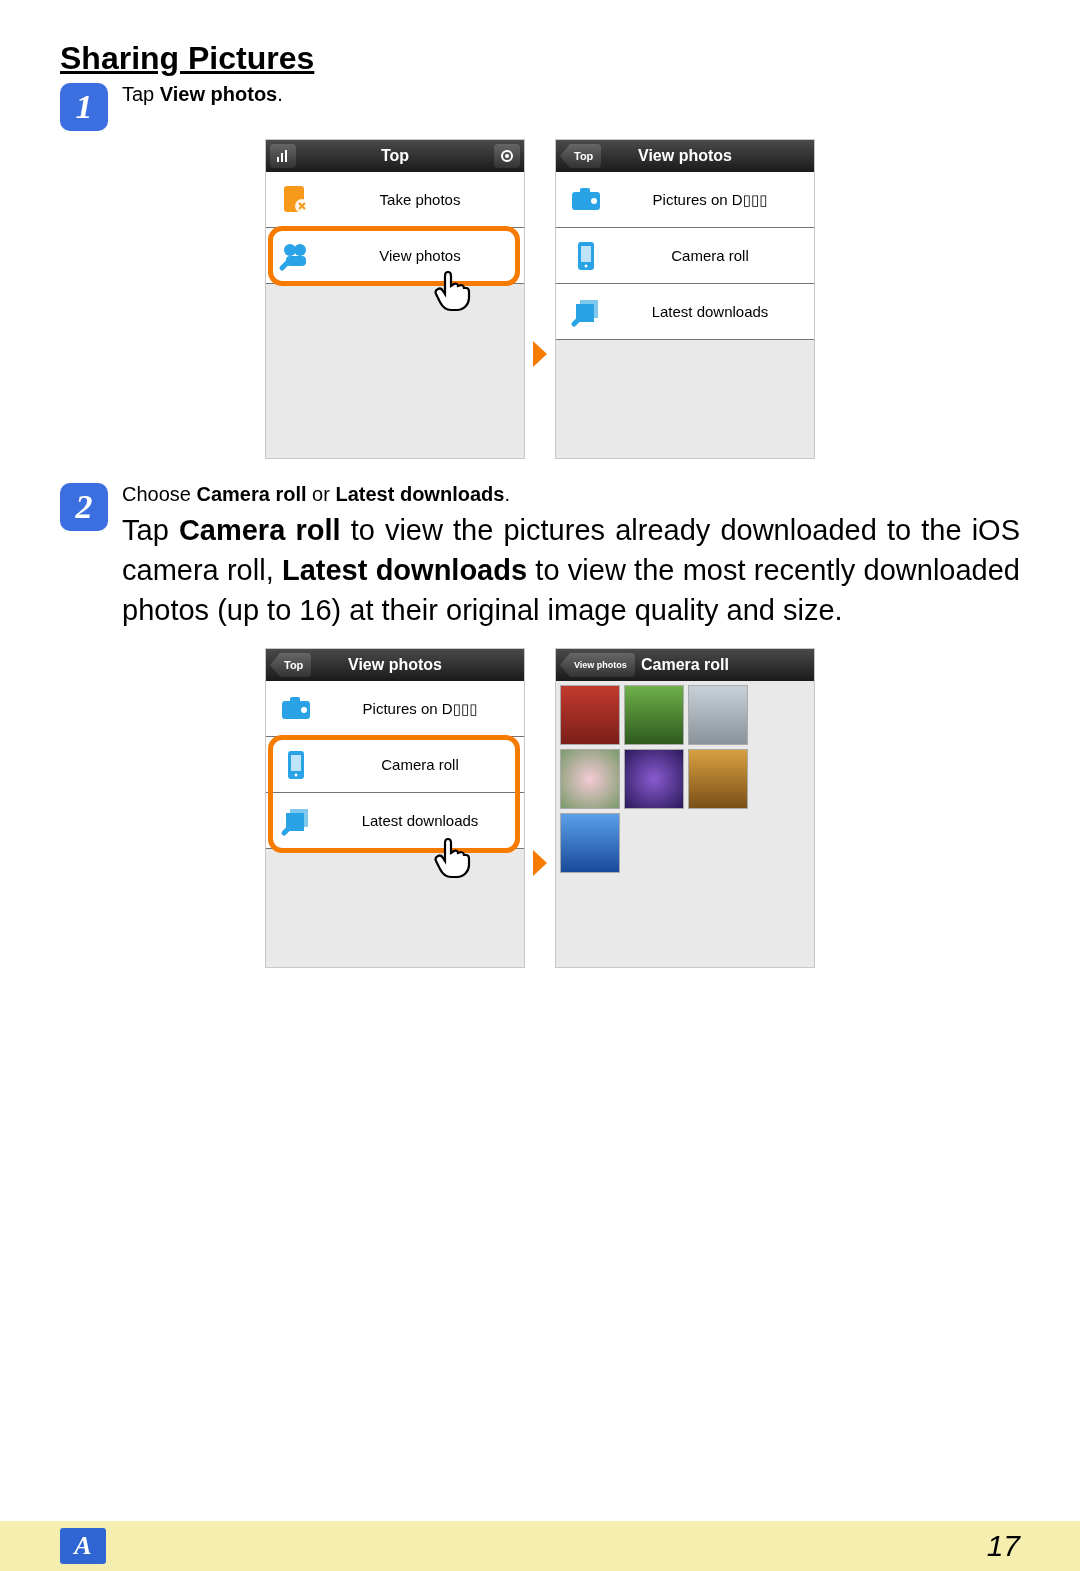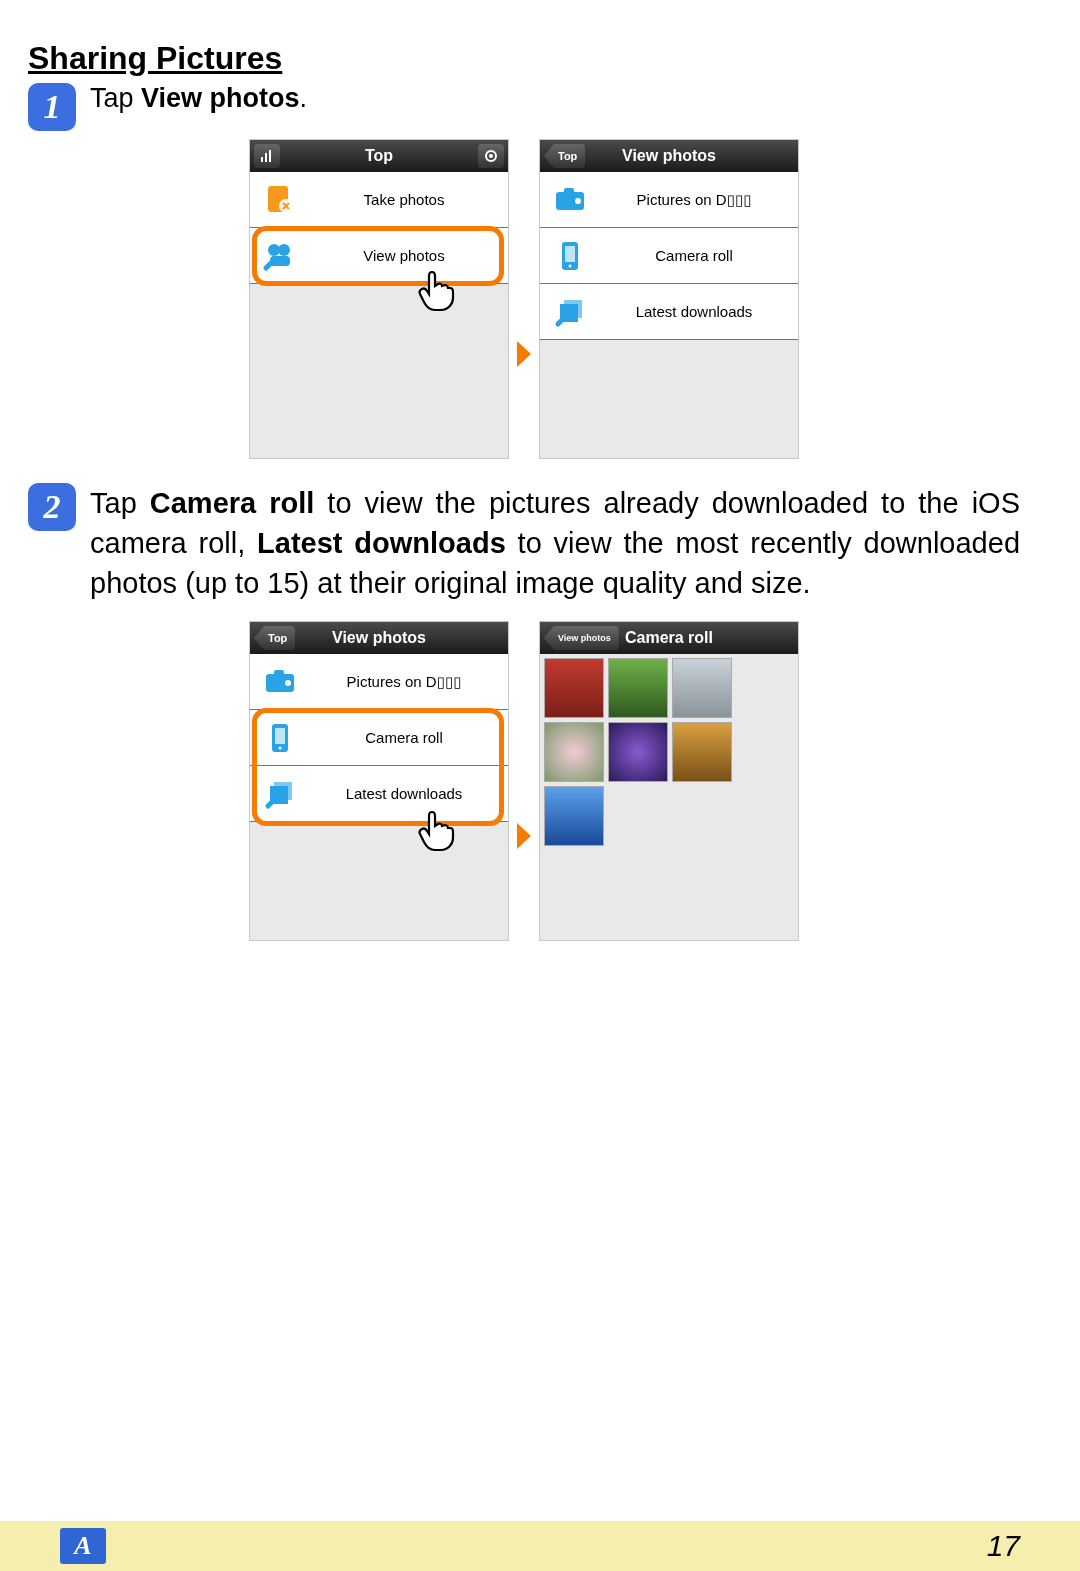--- a/index.html
+++ b/index.html
@@ -1,23 +1,23 @@
 <!DOCTYPE html>
 <html><head>
 <meta charset="utf-8">
 <style>
   * { box-sizing: border-box; margin: 0; padding: 0; }
   html, body { width: 1080px; height: 1571px; background: #fff; font-family: "Myriad Pro", "Segoe UI", Arial, sans-serif; color: #000; }
-  .page { position: relative; width: 1080px; height: 1571px; padding: 40px 60px 0 28px; }
+  .page { position: relative; width: 1080px; height: 1571px; padding: 40px 60px 0 60px; }
   .section-title { font-size: 32px; font-weight: 700; text-decoration: underline; margin-bottom: 6px; }
   .intro { font-size: 30px; line-height: 1.35; text-align: justify; margin-bottom: 20px; }
   .step { display: flex; align-items: flex-start; margin-bottom: 8px; }
   .step-num { flex: 0 0 48px; height: 48px; border-radius: 10px; background: #3b6fe0; color: #fff; font-style: italic; font-weight: 700; font-size: 34px; display: flex; align-items: center; justify-content: center; margin-right: 14px; font-family: Georgia, serif; }
   .step-body { flex: 1; }
-  .step-title { font-size: 27px; font-weight: 400; margin-bottom: 4px; }
+  .step-title { font-size: 20px; font-weight: 400; margin-bottom: 4px; }
   .step-title b { font-weight: 700; }
   .step-text { font-size: 29px; line-height: 1.38; text-align: justify; }
   .step-text b { font-weight: 700; }
 
   .screens-row { display: flex; justify-content: center; align-items: flex-start; gap: 8px; margin-top: 8px; margin-bottom: 24px; position: relative; }
   .phone { width: 260px; background: #e9e9e9; border: 1px solid #c8c8c8; display: flex; flex-direction: column; }
   .phone-header { height: 32px; background: linear-gradient(#4a4a4a,#1a1a1a); color: #fff; display: flex; align-items: center; justify-content: center; position: relative; font-size: 16px; font-weight: 600; }
   .hdr-left, .hdr-right { position: absolute; top: 4px; width: 26px; height: 24px; border-radius: 4px; display:flex; align-items:center; justify-content:center; font-size:14px; color:#fff; }
   .hdr-left { left: 4px; background: linear-gradient(#666,#333); }
   .hdr-right { right: 4px; background: linear-gradient(#666,#333); }
@@ -157,22 +157,25 @@
           </div>
           <div class="label">Latest downloads</div>
         </div>
       </div>
     </div>
   </div>
 
   <div class="step">
     <div class="step-num">2</div>
     <div class="step-body">
+      <div class="step-title">
+        <span>Choose </span><b>Camera roll</b><span> or </span><b>Latest downloads</b><span>.</span>
+      </div>
       <div class="step-text">
-        <span>Tap </span><b>Camera roll</b><span> to view the pictures already downloaded to the iOS camera roll, </span><b>Latest downloads</b><span> to view the most recently downloaded photos (up to 15) at their original image quality and size.</span>
+        <span>Tap </span><b>Camera roll</b><span> to view the pictures already downloaded to the iOS camera roll, </span><b>Latest downloads</b><span> to view the most recently downloaded photos (up to 16) at their original image quality and size.</span>
       </div>
     </div>
   </div>
 
   <div class="screens-row" style="margin-top:18px;">
 
     <div class="phone" style="height:320px; position:relative;">
       <div class="phone-header">
         <div class="hdr-back">
             <span>Top</span>

